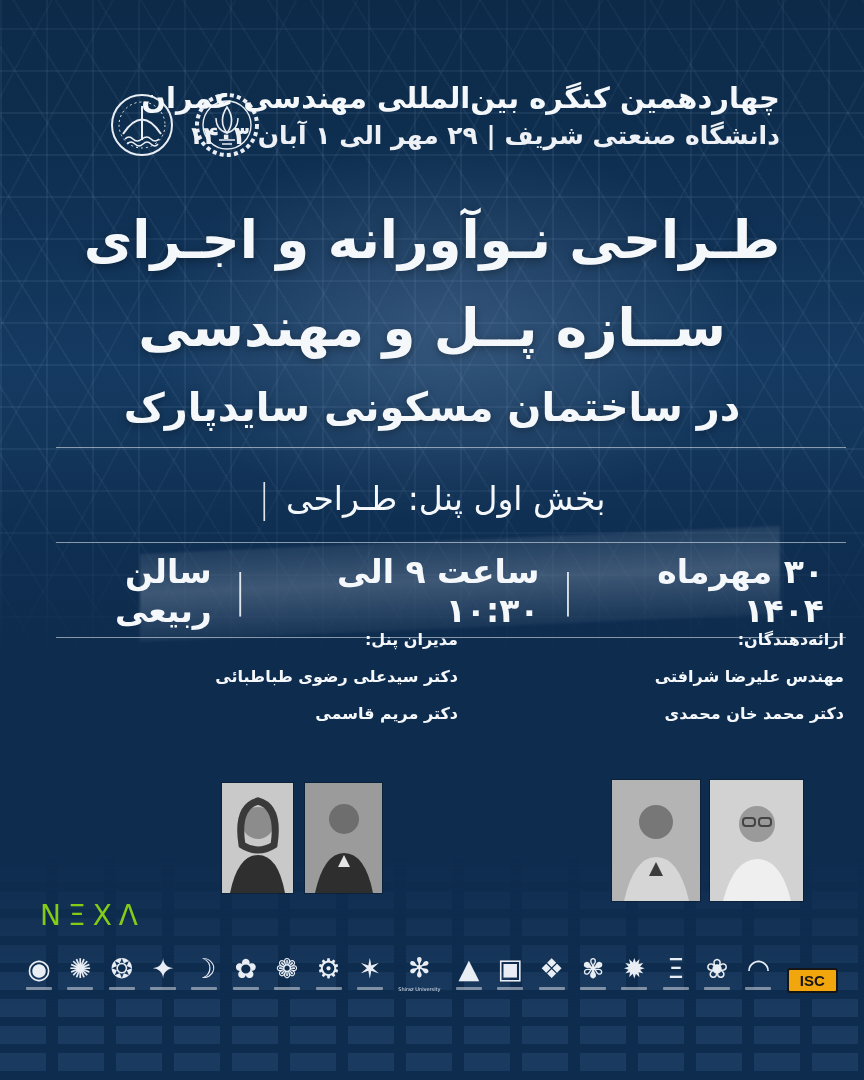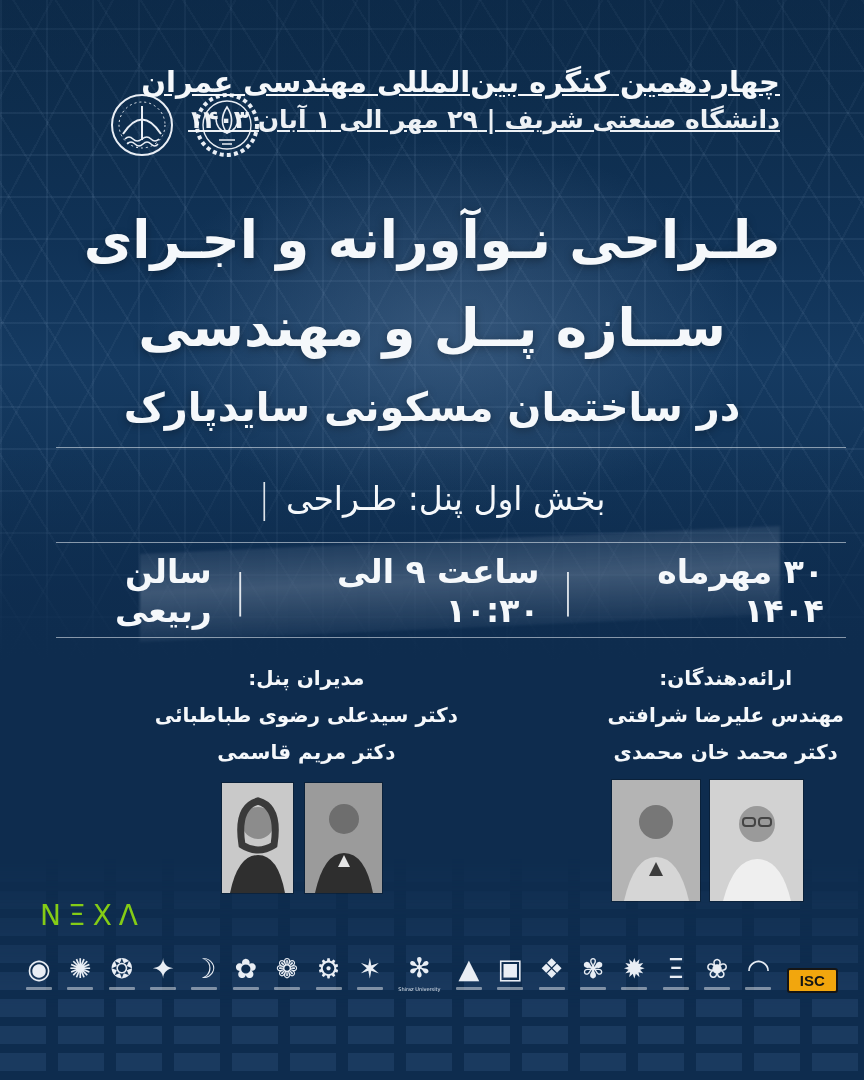--- a/index.html
+++ b/index.html
@@ -34,21 +34,21 @@
       repeating-linear-gradient(0deg, transparent 0 9px, #1d3d63 9px 27px, transparent 27px 36px, #1d3d63 36px 54px);
     -webkit-mask-image:linear-gradient(180deg, transparent 0, rgba(0,0,0,.45) 70px, #000 150px);
     mask-image:linear-gradient(180deg, transparent 0, rgba(0,0,0,.45) 70px, #000 150px);
     opacity:.85;
   }
   
   .logo{position:absolute;}
   .logo svg{display:block;}
   .logo-congress{left:110px;top:93px;}
   .logo-sharif{left:194px;top:92px;}
-  .header-text{position:absolute;right:84px;top:62px;text-align:right;text-decoration:underline;}
+  .header-text{position:absolute;right:84px;top:78px;text-align:right;}
   .header-line1{font-size:29px;font-weight:bold;line-height:40px;}
   .header-line2{font-size:25px;font-weight:bold;line-height:36px;opacity:.97;}
   
   .title{position:absolute;left:30px;right:30px;top:196px;text-align:center;
     text-shadow:0 2px 8px rgba(0,0,0,.35);}
   .title-l1,.title-l2{font-size:53px;font-weight:bold;line-height:88px;}
   .title-l3{font-size:40px;font-weight:bold;line-height:70px;}
   
   .divider{position:absolute;left:56px;width:790px;height:1px;background:rgba(235,240,246,0.55);}
   .d1{top:447px}.d2{top:542px}.d3{top:637px}
@@ -57,21 +57,21 @@
     display:flex;align-items:center;justify-content:center;gap:16px;}
   .panel-title{font-size:33px;font-weight:normal;}
   .pipe{font-weight:200;opacity:.9;font-size:34px;transform:scaleY(1.15);}
   .panel-detail{font-size:20px;font-weight:bold;opacity:.96;transform:translateY(-5px);}
   
   .schedule{position:absolute;left:40px;right:40px;top:552px;height:78px;
     display:flex;align-items:center;justify-content:center;gap:22px;}
   .schedule .item{font-size:33px;font-weight:bold;}
   .schedule .pipe{font-size:38px;}
   
-  .people{position:absolute;top:660px;text-align:center;line-height:37px;font-size:20px;font-weight:bold;}
+  .people{position:absolute;top:621px;text-align:right;line-height:37px;font-size:16px;font-weight:bold;}
   .people-presenters{right:20px;}
   .people-moderators{right:406px;}
   
   .photo{position:absolute;overflow:hidden;box-shadow:0 0 0 1px rgba(0,0,0,.25);}
   .photo svg{display:block;width:100%;height:100%;}
   .ph1{left:222px;top:783px;width:71px;height:110px;}
   .ph2{left:305px;top:783px;width:77px;height:110px;}
   .ph3{left:612px;top:780px;width:88px;height:121px;}
   .ph4{left:710px;top:780px;width:93px;height:121px;}
   

